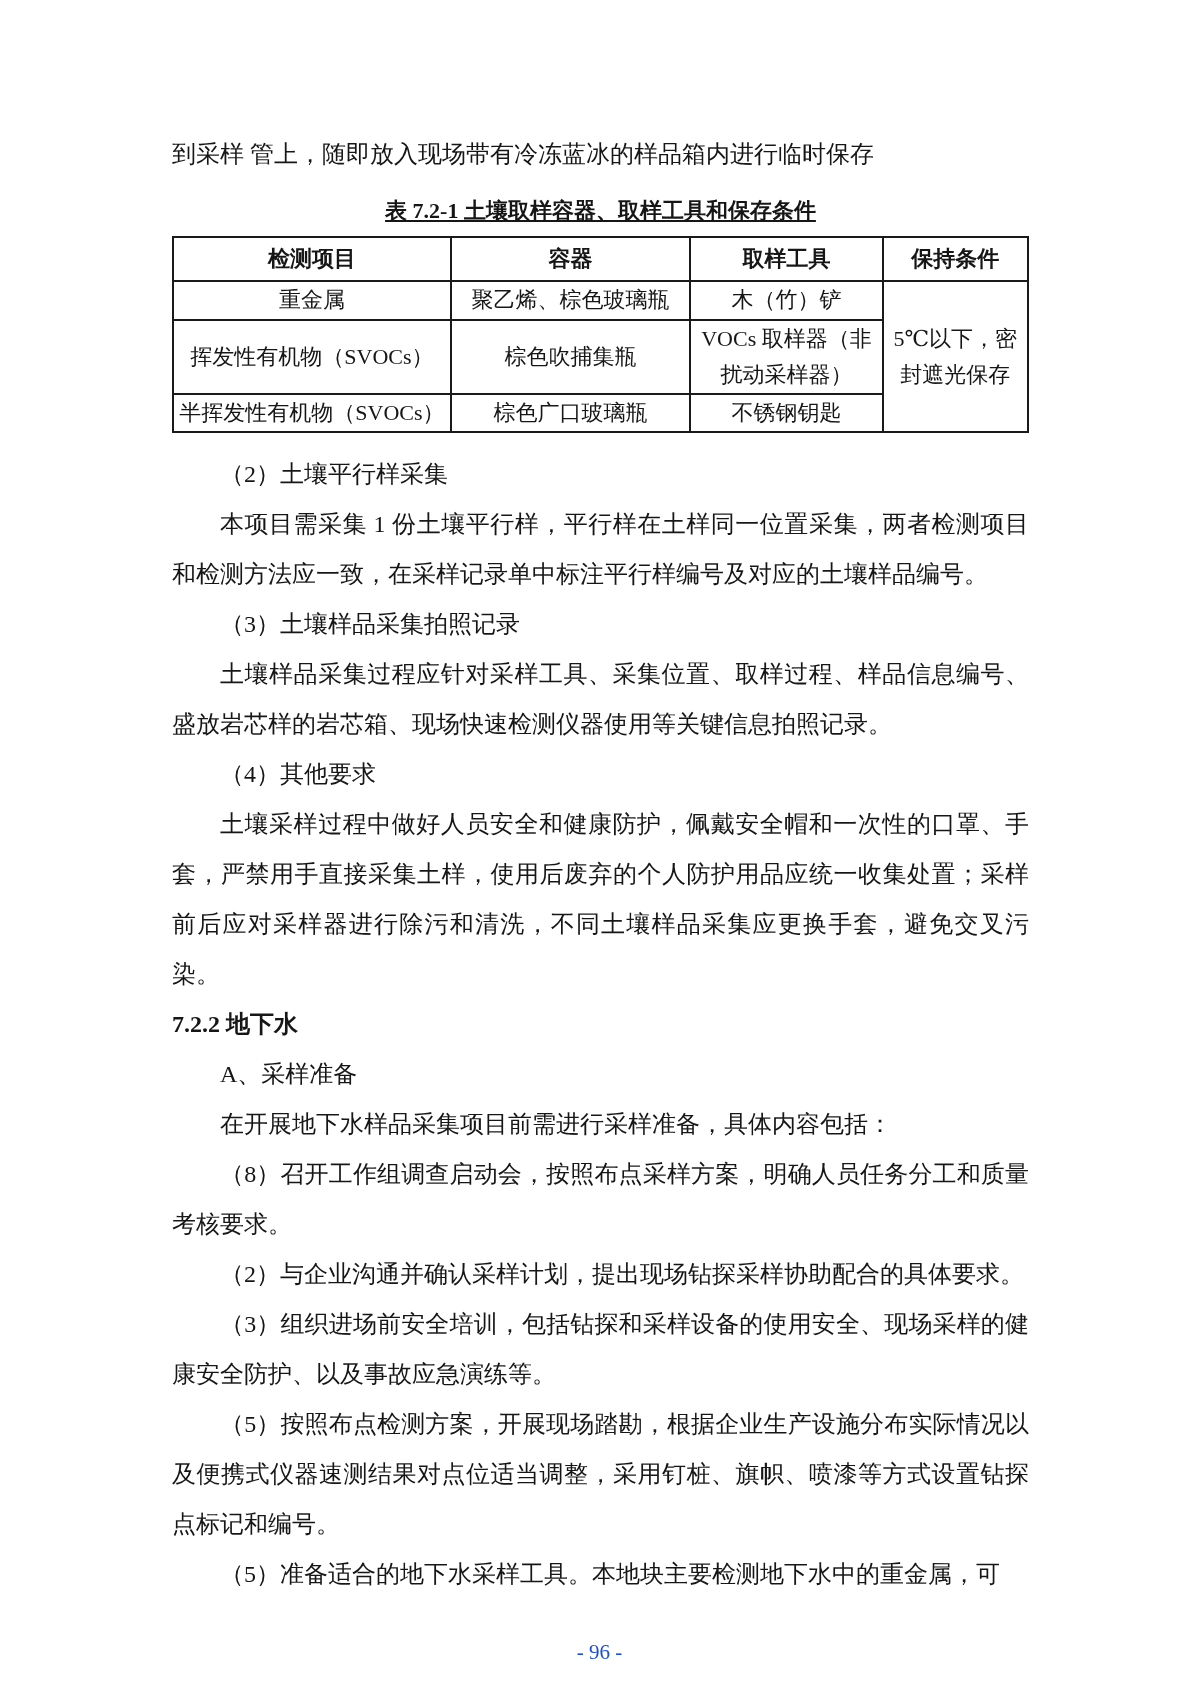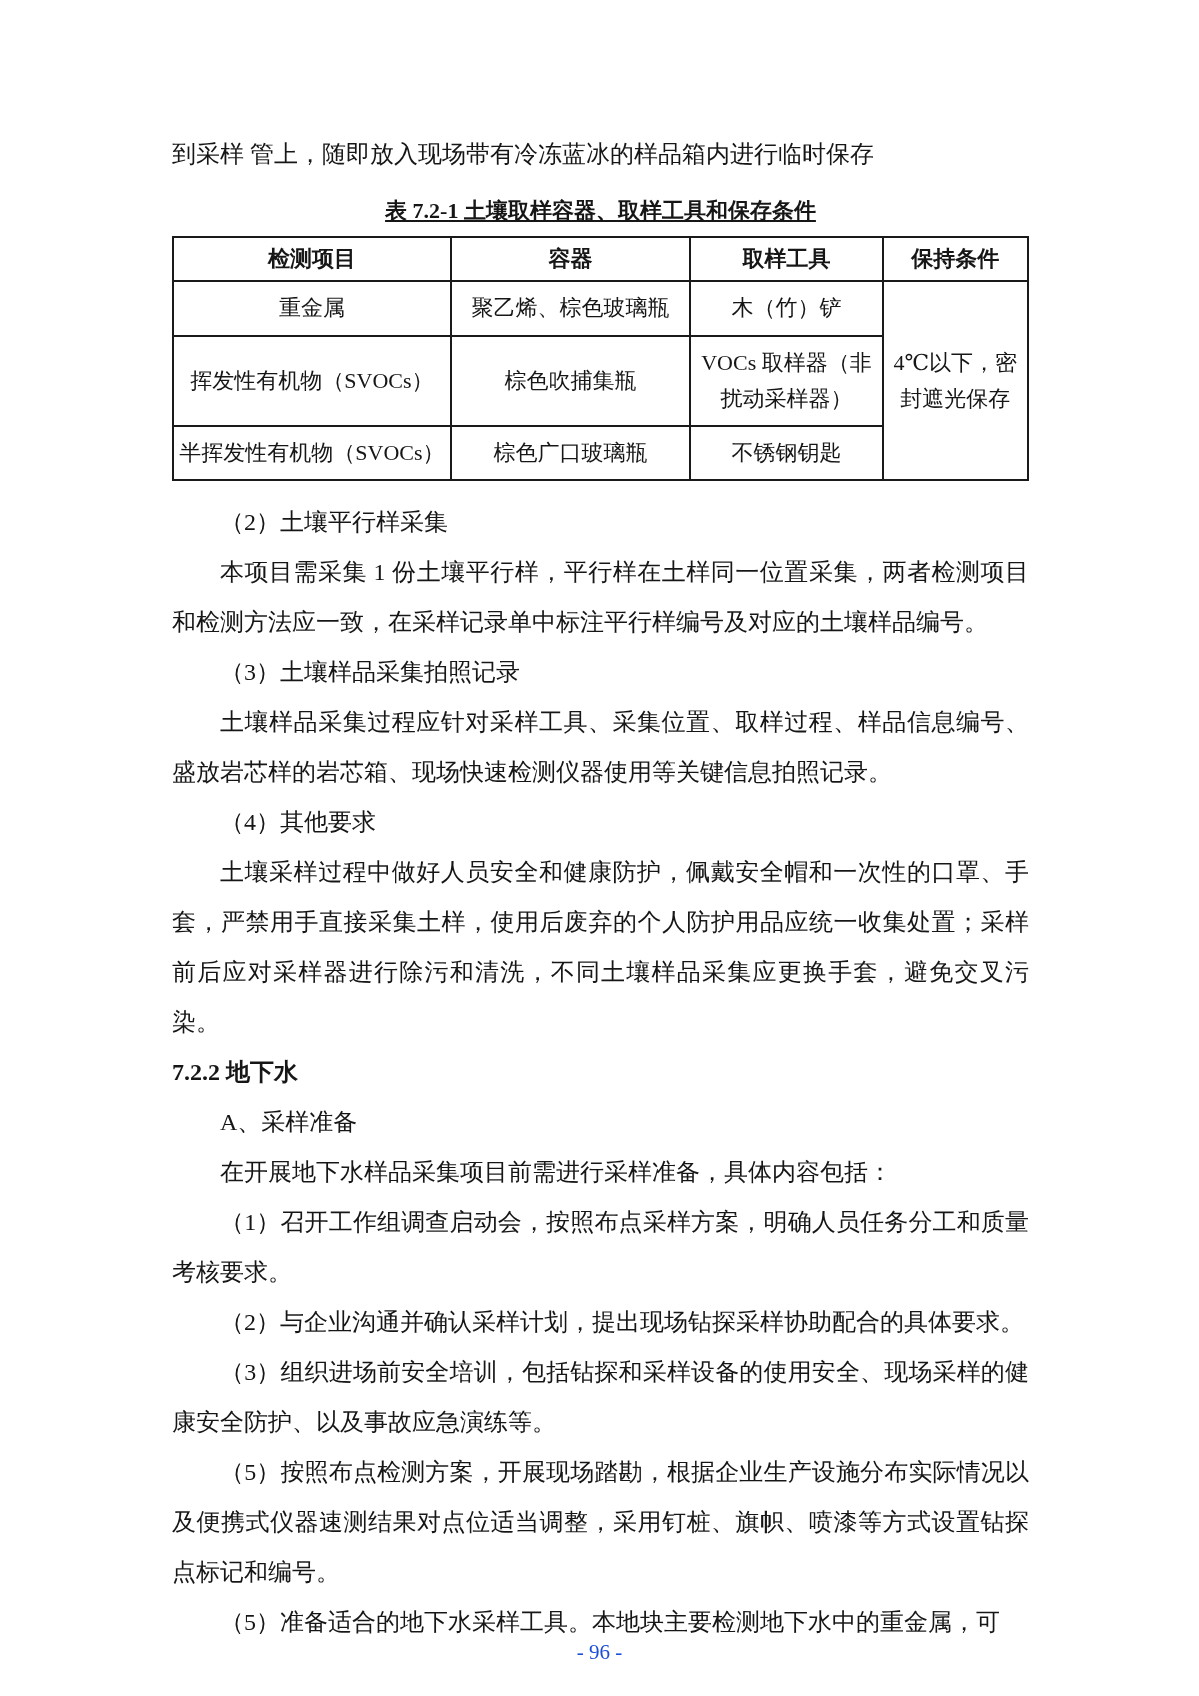--- a/index.html
+++ b/index.html
@@ -37,21 +37,21 @@
     width: 100%;
     table-layout: fixed;
   }
   table.sampling-table th,
   table.sampling-table td {
     border: 2px solid #1a1a1a;
     text-align: center;
     vertical-align: middle;
     font-size: 22px;
     line-height: 1.65;
-    padding: 8px 2px;
+    padding: 0 2px;
     overflow: hidden;
   }
   table.sampling-table th {
     font-weight: bold;
     padding: 3px 20px;
   }
   .col-item { width: 32.5%; }
   .col-container { width: 28%; }
   .col-tool { width: 22.5%; }
   .col-condition { width: 17%; }
@@ -106,21 +106,21 @@
         <th>容器</th>
         <th>取样工具</th>
         <th>保持条件</th>
       </tr>
     </thead>
     <tbody>
       <tr>
         <td>重金属</td>
         <td>聚乙烯、棕色玻璃瓶</td>
         <td>木（竹）铲</td>
-        <td rowspan="3">4℃以下，密封遮光保存</td>
+        <td rowspan="3">5℃以下，密封遮光保存</td>
       </tr>
       <tr>
         <td>挥发性有机物（SVOCs）</td>
         <td>棕色吹捕集瓶</td>
         <td>VOCs 取样器（非扰动采样器）</td>
       </tr>
       <tr>
         <td>半挥发性有机物（SVOCs）</td>
         <td>棕色广口玻璃瓶</td>
         <td>不锈钢钥匙</td>
@@ -131,21 +131,21 @@
   <div class="doc-body">
     <p class="indent">（2）土壤平行样采集</p>
     <p class="indent">本项目需采集 1 份土壤平行样，平行样在土样同一位置采集，两者检测项目和检测方法应一致，在采样记录单中标注平行样编号及对应的土壤样品编号。</p>
     <p class="indent">（3）土壤样品采集拍照记录</p>
     <p class="indent">土壤样品采集过程应针对采样工具、采集位置、取样过程、样品信息编号、盛放岩芯样的岩芯箱、现场快速检测仪器使用等关键信息拍照记录。</p>
     <p class="indent">（4）其他要求</p>
     <p class="indent">土壤采样过程中做好人员安全和健康防护，佩戴安全帽和一次性的口罩、手套，严禁用手直接采集土样，使用后废弃的个人防护用品应统一收集处置；采样前后应对采样器进行除污和清洗，不同土壤样品采集应更换手套，避免交叉污染。</p>
     <p class="heading">7.2.2 地下水</p>
     <p class="indent">A、采样准备</p>
     <p class="indent">在开展地下水样品采集项目前需进行采样准备，具体内容包括：</p>
-    <p class="indent">（1）召开工作组调查启动会，按照布点采样方案，明确人员任务分工和质量考核要求。</p>
+    <p class="indent">（8）召开工作组调查启动会，按照布点采样方案，明确人员任务分工和质量考核要求。</p>
     <p class="indent">（2）与企业沟通并确认采样计划，提出现场钻探采样协助配合的具体要求。</p>
     <p class="indent">（3）组织进场前安全培训，包括钻探和采样设备的使用安全、现场采样的健康安全防护、以及事故应急演练等。</p>
     <p class="indent">（5）按照布点检测方案，开展现场踏勘，根据企业生产设施分布实际情况以及便携式仪器速测结果对点位适当调整，采用钉桩、旗帜、喷漆等方式设置钻探点标记和编号。</p>
     <p class="indent">（5）准备适合的地下水采样工具。本地块主要检测地下水中的重金属，可</p>
   </div>
 
   <div class="page-footer">- 96 -</div>
 
 </div>
 

